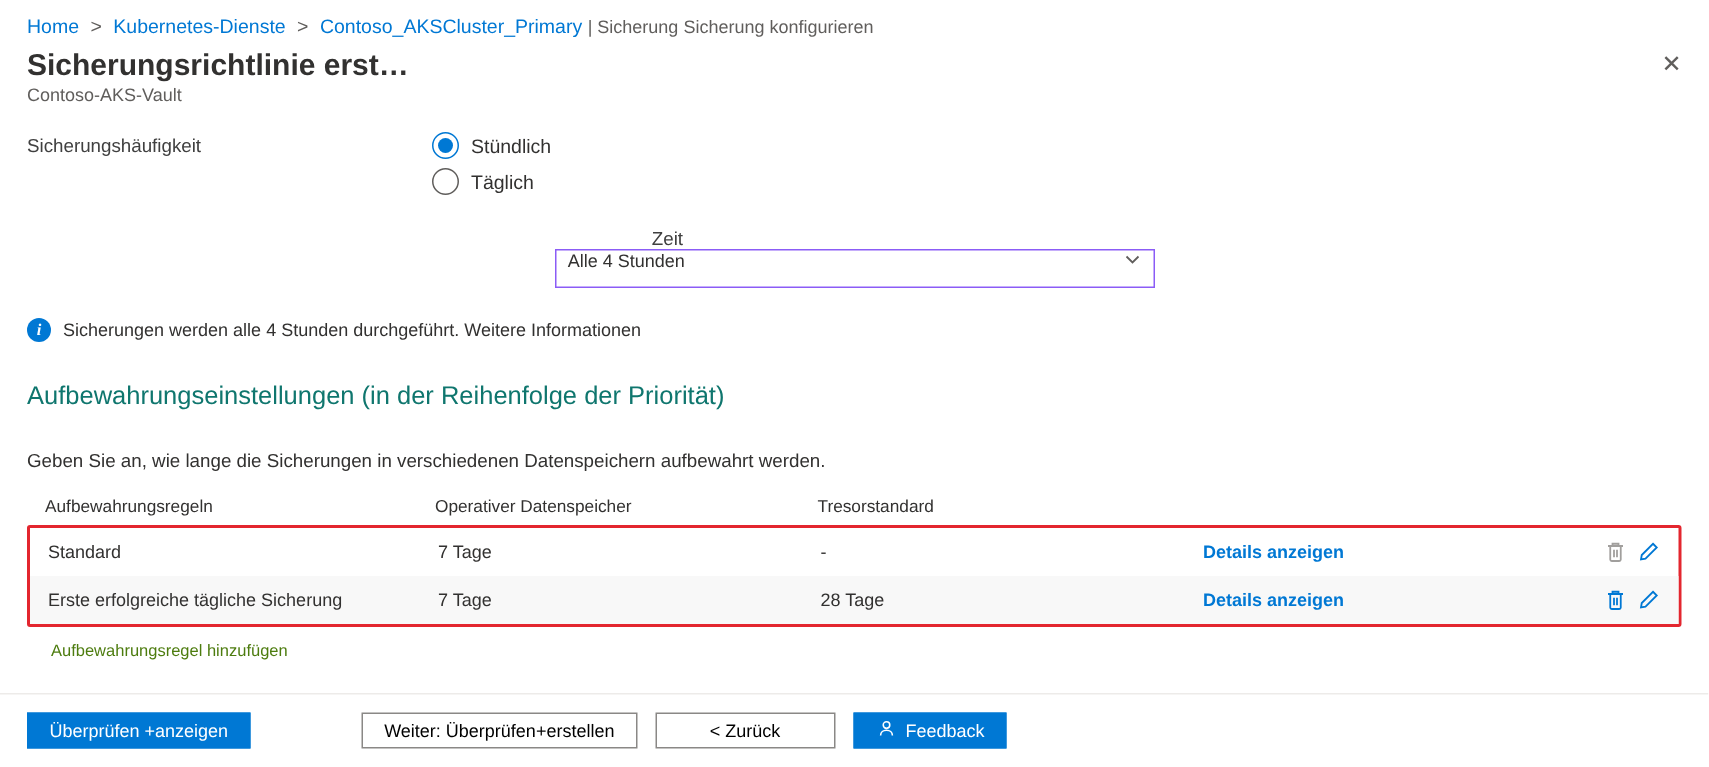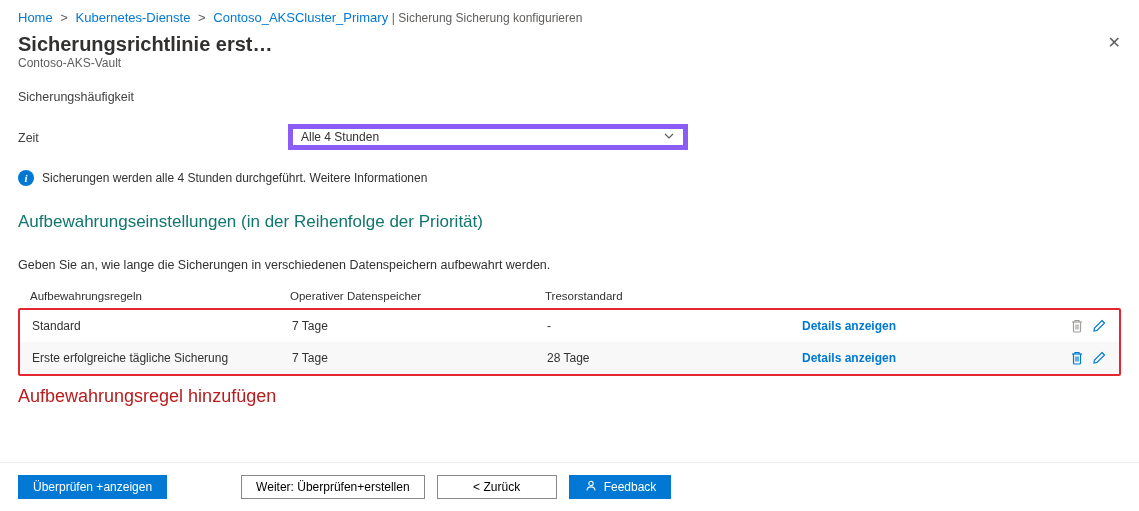--- a/index.html
+++ b/index.html
@@ -61,22 +61,22 @@
     }
     .radio-group { display: flex; flex-direction: column; gap: 6px; }
     .radio-item { display: flex; align-items: center; gap: 8px; font-size: 13px;}
     .radio-outer {
       width: 18px; height: 18px; border-radius: 50%;
       border: 1px solid #605e5c; display: flex; align-items: center; justify-content: center;
     }
     .radio-outer.selected { border: 1px solid #0078d4; }
     .radio-inner { width: 10px; height: 10px; border-radius: 50%; background: #0078d4; }
     .select-box {
-      width: 400px; height: 26px; border: 5px solid #8b5cf6;
-      display: flex; align-items: center; justify-content: space-between;
+      width: 400px; height: 26px; border: 1px solid #8b5cf6;
+      display: flex; align-items: flex-start; justify-content: space-between;
       padding: 0 8px; font-size: 12px; cursor: pointer;
     }
     .chev-down svg { width: 12px; height: 12px; }
     .info-line {
       display: flex; align-items: center; gap: 8px;
       font-size: 12px; color: #323130; margin: 2px 0 26px 0;
     }
     .info-icon {
       width: 16px; height: 16px; border-radius: 50%; background: #0078d4; color: #fff;
       display: flex; align-items: center; justify-content: center; font-size: 11px; font-weight: bold;
@@ -96,21 +96,21 @@
     .col-op { width: 255px; }
     .col-vault { width: 255px; }
     .col-details { width: 230px; color: #0078d4; font-size: 12px; font-weight: bold;}
     .col-actions { flex: 0 0 auto; display: flex; gap: 6px; margin-left: auto;}
     .icon-btn { width: 16px; height: 16px; cursor: pointer; }
     .icon-btn svg { width: 16px; height: 16px; }
     .highlight-border {
       border: 2px solid #e3262f; border-radius: 2px;
       margin: 0 0 6px 0;
     }
-    .add-rule { color: #b91c1c; font-size: 18px; padding: 4px 0 0 0; cursor: pointer; }
+    .add-rule { color: #4d7c0f; font-size: 11px; padding: 4px 0 0 0; cursor: pointer; margin-left: 16px; }
     .footer {
       position: absolute; bottom: 0; left: 0; right: 0;
       border-top: 1px solid #edebe9;
       padding: 12px 18px;
       display: flex; gap: 12px; align-items: center;
     }
     .btn {
       height: 24px; padding: 0 14px; font-size: 12px;
       display: inline-flex; align-items: center; justify-content: center;
       border: 1px solid #8a8886; background: #fff; cursor: pointer;
@@ -140,23 +140,35 @@
 <div class="header-row">
   <div class="page-title">Sicherungsrichtlinie erstellen</div>
   <div class="close-x">✕</div>
 </div>
 <div class="subtitle">Contoso-AKS-Vault</div>
 
 <div class="form-area">
 
   <div class="form-row">
     <div class="form-label">Sicherungshäufigkeit</div>
-  </div>
-
-  <div class="form-row" style="align-items:center;">
+    <div class="radio-group">
+      <label class="radio-item">
+        <span class="radio-outer selected">
+            <span class="radio-inner"></span>
+          </span>
+        <span>Stündlich</span>
+      </label>
+      <label class="radio-item">
+        <span class="radio-outer"></span>
+        <span>Täglich</span>
+      </label>
+    </div>
+  </div>
+
+  <div class="form-row" style="align-items:center;flex-direction:column;">
     <div class="form-label">Zeit</div>
     <div class="select-box">
       <span>Alle 4 Stunden</span>
       <span class="chev-down">
         <svg viewBox="0 0 12 12">
             <path d="M2 4 L6 8 L10 4" fill="none" stroke="#605e5c" stroke-width="1.2"></path>
           </svg>
       </span>
     </div>
   </div>

